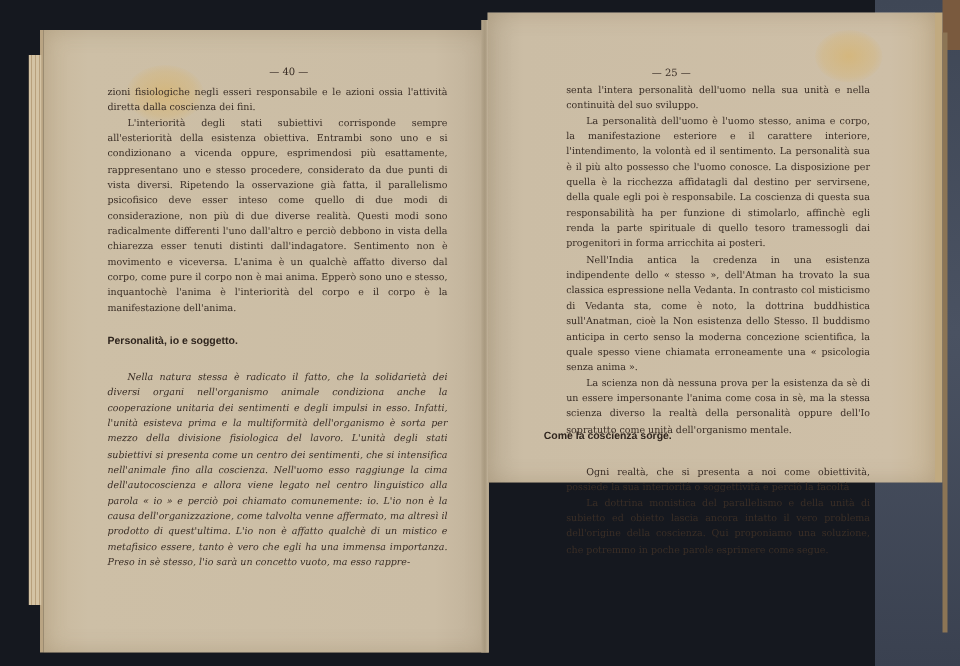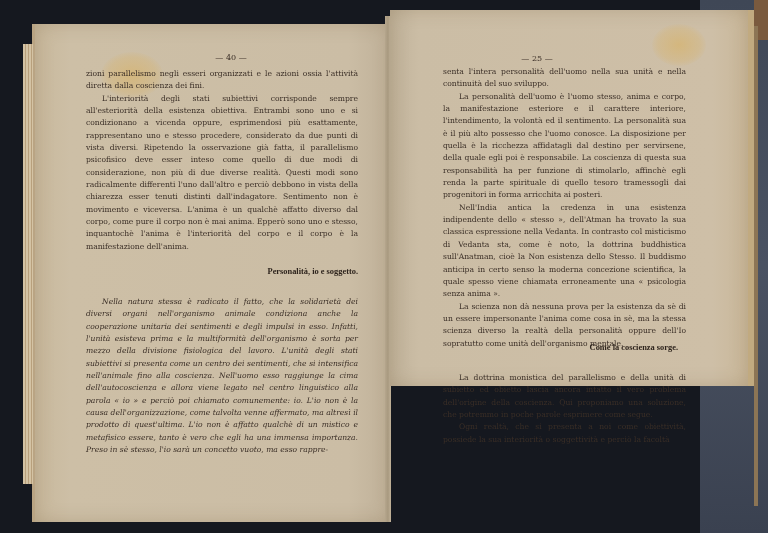--- a/index.html
+++ b/index.html
@@ -54,33 +54,33 @@
     }
     .stain-left { left: 66px; top: 28px; width: 62px; height: 46px; }
     .stain-right { left: 262px; top: 14px; width: 54px; height: 42px; }
 
     .text {
       position: absolute; color: #3a2e26;
       font-size: 7.6px; line-height: 12.35px;
       text-align: justify;
     }
     .page-left .text { left: 51px; width: 272px; top: 0; }
-    .page-right .text { left: 53px; width: 243px; top: 0; }
+    .page-right .text { left: 63px; width: 243px; top: 0; }
 
     .page-number {
       position: absolute; font-size: 8px; color: #3a2e26; text-align: center; width: 100%;
     }
     .page-left .page-number { top: 29px; left: 18px; }
     .page-right .page-number { top: 44px; left: -32px; }
 
     .para { display: block; margin: 0; }
     .indent { text-indent: 16px; }
     .heading {
-      display: block; text-align: right; font-weight: bold; font-size: 8.4px;
-      color: #2e241d; font-family: Liberation Serif, serif;
+      display: block; text-align: left; font-weight: bold; font-size: 8.4px;
+      color: #2e241d; font-family: Liberation Sans, sans-serif;
     }
     .page-left .body-top { position: absolute; top: 44px; }
     .page-left .heading-box { position: absolute; top: 243px; left: 51px; width: 272px; }
     .page-left .body-bottom { position: absolute; top: 272px; font-style: italic; }
 
     .page-right .body-top { position: absolute; top: 56px; }
     .page-right .heading-box { position: absolute; top: 333px; left: 45px; width: 243px; }
     .page-right .body-bottom { position: absolute; top: 362px; }
   </style>
 </head>
@@ -89,21 +89,21 @@
 <div class="bg-right"></div>
 <div class="bg-corner"></div>
 
 <div class="book">
 
   <div class="page page-left">
     <div class="stain stain-left"></div>
     <div class="page-number">— 40 —</div>
 
     <div class="text body-top">
-      <p class="para">zioni parallelismo negli esseri organizzati e le azioni ossia l'attività diretta dalla coscienza dei fini.</p>
+      <p class="para">zioni fisiologiche negli esseri responsabile e le azioni ossia l'attività diretta dalla coscienza dei fini.</p>
       <p class="para indent">L'interiorità degli stati subiettivi corrisponde sempre all'esteriorità della esistenza obiettiva. Entrambi sono uno e si condizionano a vicenda oppure, esprimendosi più esattamente, rappresentano uno e stesso procedere, considerato da due punti di vista diversi. Ripetendo la osservazione già fatta, il parallelismo psicofisico deve esser inteso come quello di due modi di considerazione, non più di due diverse realità. Questi modi sono radicalmente differenti l'uno dall'altro e perciò debbono in vista della chiarezza esser tenuti distinti dall'indagatore. Sentimento non è movimento e viceversa. L'anima è un qualchè affatto diverso dal corpo, come pure il corpo non è mai anima. Epperò sono uno e stesso, inquantochè l'anima è l'interiorità del corpo e il corpo è la manifestazione dell'anima.</p>
     </div>
 
     <div class="heading-box">
       <span class="heading">Personalità, io e soggetto.</span>
     </div>
 
     <div class="text body-bottom">
       <p class="para indent">Nella natura stessa è radicato il fatto, che la solidarietà dei diversi organi nell'organismo animale condiziona anche la cooperazione unitaria dei sentimenti e degli impulsi in esso. Infatti, l'unità esisteva prima e la multiformità dell'organismo è sorta per mezzo della divisione fisiologica del lavoro. L'unità degli stati subiettivi si presenta come un centro dei sentimenti, che si intensifica nell'animale fino alla coscienza. Nell'uomo esso raggiunge la cima dell'autocoscienza e allora viene legato nel centro linguistico alla parola « io » e perciò poi chiamato comunemente: io. L'io non è la causa dell'organizzazione, come talvolta venne affermato, ma altresì il prodotto di quest'ultima. L'io non è affatto qualchè di un mistico e metafisico essere, tanto è vero che egli ha una immensa importanza. Preso in sè stesso, l'io sarà un concetto vuoto, ma esso rappre-</p>
     </div>
@@ -120,18 +120,18 @@
       <p class="para indent">La personalità dell'uomo è l'uomo stesso, anima e corpo, la manifestazione esteriore e il carattere interiore, l'intendimento, la volontà ed il sentimento. La personalità sua è il più alto possesso che l'uomo conosce. La disposizione per quella è la ricchezza affidatagli dal destino per servirsene, della quale egli poi è responsabile. La coscienza di questa sua responsabilità ha per funzione di stimolarlo, affinchè egli renda la parte spirituale di quello tesoro tramessogli dai progenitori in forma arricchita ai posteri.</p>
       <p class="para indent">Nell'India antica la credenza in una esistenza indipendente dello « stesso », dell'Atman ha trovato la sua classica espressione nella Vedanta. In contrasto col misticismo di Vedanta sta, come è noto, la dottrina buddhistica sull'Anatman, cioè la Non esistenza dello Stesso. Il buddismo anticipa in certo senso la moderna concezione scientifica, la quale spesso viene chiamata erroneamente una « psicologia senza anima ».</p>
       <p class="para indent">La scienza non dà nessuna prova per la esistenza da sè di un essere impersonante l'anima come cosa in sè, ma la stessa scienza diverso la realtà della personalità oppure dell'Io sopratutto come unità dell'organismo mentale.</p>
     </div>
 
     <div class="heading-box">
       <span class="heading">Come la coscienza sorge.</span>
     </div>
 
     <div class="text body-bottom">
+      <p class="para indent">Ogni realtà, che si presenta a noi come obiettività, possiede la sua interiorità o soggettività e perciò la facoltà</p>
       <p class="para indent">La dottrina monistica del parallelismo e della unità di subietto ed obietto lascia ancora intatto il vero problema dell'origine della coscienza. Qui proponiamo una soluzione, che potremmo in poche parole esprimere come segue.</p>
-      <p class="para indent">Ogni realtà, che si presenta a noi come obiettività, possiede la sua interiorità o soggettività e perciò la facoltà</p>
     </div>
   </div>
 
 </div>
 
 </body></html>

